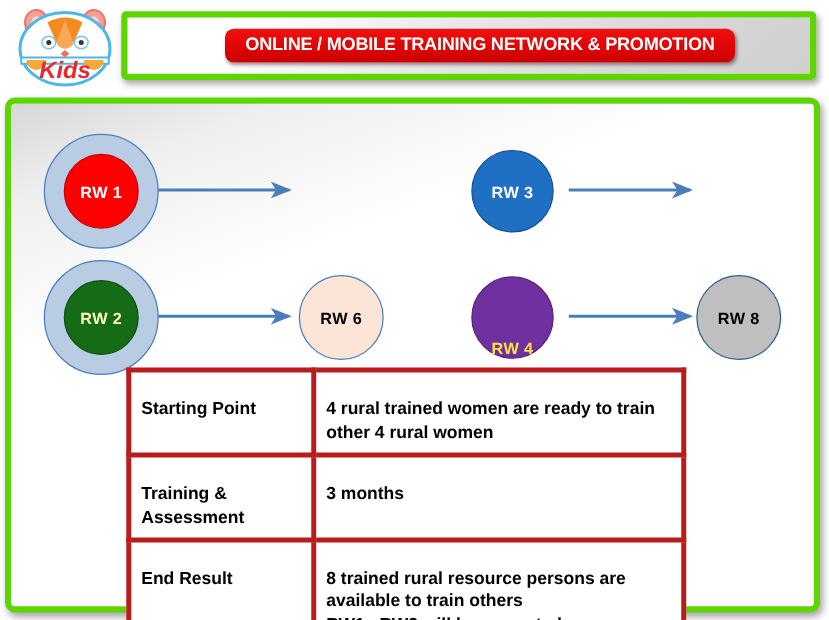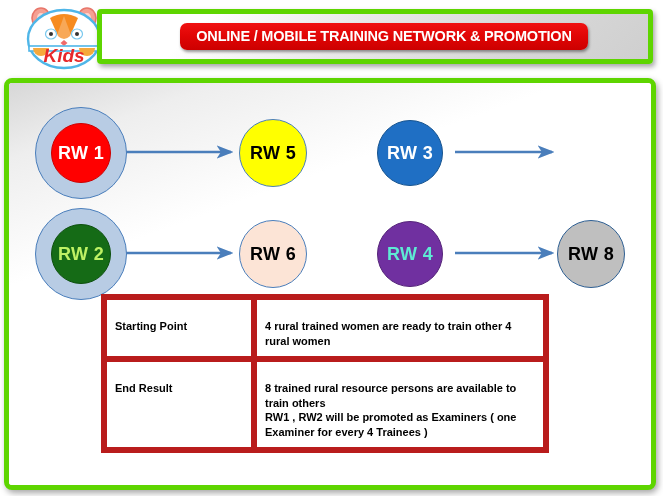--- a/index.html
+++ b/index.html
@@ -17,21 +17,21 @@
 
   
   #header {
     position: absolute;
     left: 0; top: 0;
     width: 663px;
     height: 76px;
   }
   #logo {
     position: absolute;
-    left: 20px; top: 2px;
+    left: 8px; top: 2px;
     width: 88px; height: 70px;
   }
   #logo svg { display: block; }
 
   #title-bar {
     position: absolute;
     left: 97px; top: 9px;
     width: 556px; height: 55px;
     box-sizing: border-box;
     border: 5px solid #5ed500;
@@ -75,21 +75,21 @@
   }
 
   
   .node {
     position: absolute;
     border-radius: 50%;
     display: flex;
     align-items: center;
     justify-content: center;
     font-weight: bold;
-    font-size: 18px;
+    font-size: 13px;
     letter-spacing: 0.3px;
     box-sizing: border-box;
   }
   .ring {
     position: absolute;
     border-radius: 50%;
     background: #b8cce4;
     border: 1px solid #4a7ebb;
     box-sizing: border-box;
   }
@@ -100,24 +100,24 @@
   
   #info-table {
     position: absolute;
     left: 101px; top: 294px;
     width: 448px;
     border-collapse: collapse;
     background: #ffffff;
     table-layout: fixed;
   }
   #info-table td {
-    border: 6px solid #b91c1c;
+    border: 4px solid #b91c1c;
     vertical-align: top;
     padding: 19px 8px 7px 8px;
-    font-size: 11px;
+    font-size: 14px;
     line-height: 1.35;
     color: #000000;
   }
   #info-table td.label {
     width: 128px;
     font-weight: bold;
   }
   #info-table td.value {
     font-weight: bold;
   }
@@ -189,53 +189,54 @@
         <line x1="446" y1="170" x2="543" y2="170"></line>
       </g>
     </svg>
 
     <div class="ring" style="left:26px;top:24px;width:92px;height:92px;"></div>
     <div class="node" style="left:42px;top:40px;width:60px;height:60px;background:#ff0000;border:1px solid #cc0000;color:#ffffff;">
       <span>RW 1</span>
     </div>
 
     <div class="ring" style="left:26px;top:125px;width:92px;height:92px;"></div>
-    <div class="node" style="left:42px;top:141px;width:60px;height:60px;background:#156b16;border:1px solid #0d4f0e;color:#bef264;text-align:center;">
+    <div class="node" style="left:42px;top:141px;width:60px;height:60px;background:#156b16;border:1px solid #0d4f0e;color:#fef9c3;text-align:center;">
       <span>RW 2</span>
     </div>
 
     <div class="node" style="left:368px;top:37px;width:66px;height:66px;background:#1f6fc4;border:1px solid #17548f;color:#ffffff;">
       <span>RW 3</span>
     </div>
 
-    <div class="node" style="left:368px;top:138px;width:66px;height:66px;background:#7030a0;border:1px solid #552579;color:#5eead4;">
+    <div class="node" style="left:368px;top:138px;width:66px;height:66px;background:#7030a0;border:1px solid #552579;color:#fde047;align-items:flex-end;">
       <span>RW 4</span>
     </div>
 
-    <div class="node" style="left:230px;top:36px;width:68px;height:68px;background:#ffff00;border:1.5px solid #4a7ebb;color:#000000;">
-      <span>RW 5</span>
-    </div>
 
     <div class="node" style="left:230px;top:137px;width:68px;height:68px;background:#fce4d6;border:1.5px solid #4a7ebb;color:#000000;">
       <span>RW 6</span>
     </div>
 
 
     <div class="node" style="left:548px;top:137px;width:68px;height:68px;background:#bfbfbf;border:1.5px solid #2e5f93;color:#000000;">
       <span>RW 8</span>
     </div>
 
   </div>
 </div>
 
 <table id="info-table">
   <tbody>
     <tr>
       <td class="label">Starting Point</td>
       <td class="value">4 rural trained women are ready to train other 4 rural women</td>
+    </tr>
+    <tr>
+      <td class="label">Training &amp; Assessment</td>
+      <td class="value">3 months</td>
     </tr>
     <tr>
       <td class="label">End Result</td>
       <td class="value" style="white-space:pre-line;margin-left:44px;">8 trained  rural resource persons are available to train others
 RW1 , RW2 will be promoted as Examiners ( one Examiner for every 4 Trainees )</td>
     </tr>
   </tbody>
 </table>
 
 <div id="footer-text"></div>

